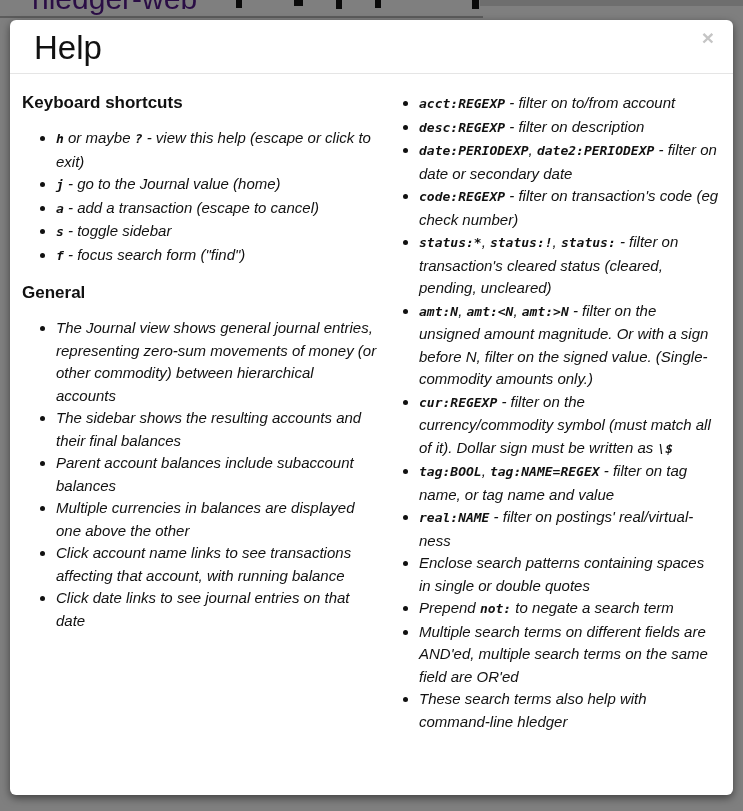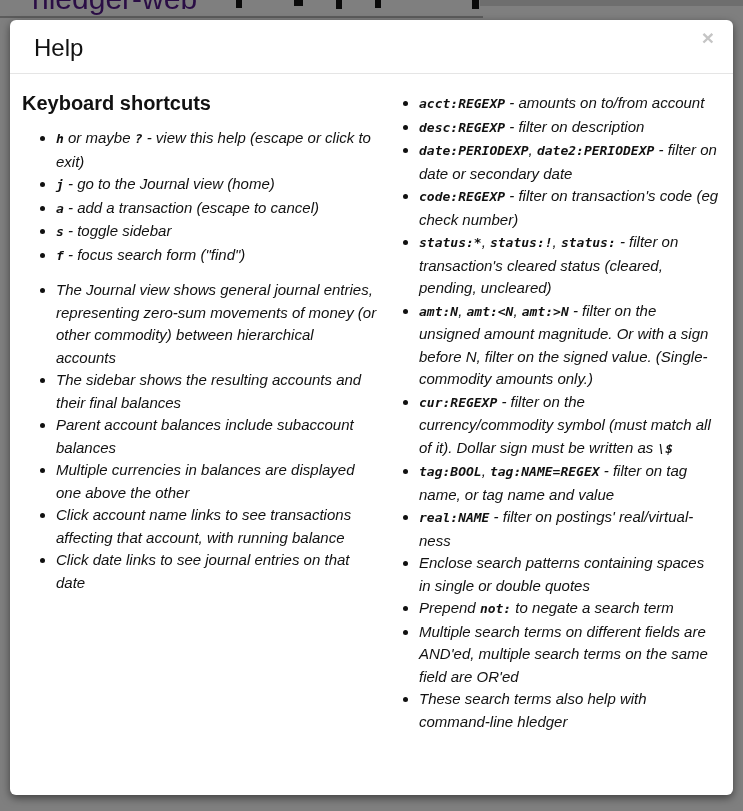--- a/index.html
+++ b/index.html
@@ -33,31 +33,31 @@
   
   .backdrop{position:absolute;inset:0;background:rgba(0,0,0,0.5);}
   
   .modal{
     position:absolute;top:20px;left:10px;width:723px;height:775px;
     background:#ffffff;border-radius:6px;
     box-shadow:0 3px 9px rgba(0,0,0,0.5);
     box-sizing:border-box;
   }
   .modal-header{position:relative;padding:13px 24px 11px;border-bottom:1px solid var(--c-border);}
-  .modal-title{font-size:24px;line-height:29px;font-weight:400;color:var(--c-text);}
+  .modal-title{font-size:33px;line-height:29px;font-weight:400;color:var(--c-text);}
   .close-btn{
     position:absolute;top:7px;right:19px;
     background:none;border:0;padding:0;cursor:pointer;
     font-family:"Liberation Sans","DejaVu Sans",sans-serif;
     font-size:21px;font-weight:700;line-height:1;color:var(--c-close);
   }
   .modal-body{display:flex;align-items:flex-start;padding:18px 14px 20px 12px;box-sizing:border-box;}
   .col-left{flex:0 0 363px;width:363px;padding-right:8px;box-sizing:border-box;}
   .col-right{flex:1;min-width:0;}
-  .section-heading{font-size:20px;line-height:22px;font-weight:700;color:var(--c-text);margin:15px 0 13px;}
+  .section-heading{font-size:17px;line-height:22px;font-weight:700;color:var(--c-text);margin:15px 0 13px;}
   .hcol > .section-heading:first-child{margin-top:0;}
   .help-list{margin:0 0 12px;padding-left:34px;list-style:disc;}
   .help-list li{font-size:15px;line-height:22.5px;color:var(--c-text);font-style:italic;}
   .help-list code{
     font-family:"DejaVu Sans Mono","Liberation Mono",monospace;
     font-weight:700;font-size:13px;color:var(--c-text);
   }
 </style>
 </head>
 <body>
@@ -78,37 +78,38 @@
 <div class="modal">
   <div class="modal-header">
     <button class="close-btn">×</button>
     <div class="modal-title">Help</div>
   </div>
   <div class="modal-body">
     <div class="hcol col-left">
         <h4 class="section-heading">Keyboard shortcuts</h4>
         <ul class="help-list">
           <li><code>h</code><span> or maybe </span><code>?</code><span> - view this help (escape or click to exit)</span></li>
-          <li><code>j</code><span> - go to the Journal view (home)</span></li>
+          <li><code>j</code><span> - go to the Journal value (home)</span></li>
           <li><code>a</code><span> - add a transaction (escape to cancel)</span></li>
           <li><code>s</code><span> - toggle sidebar</span></li>
           <li><code>f</code><span> - focus search form ("find")</span></li>
         </ul>
+        <h4 class="section-heading">General</h4>
         <ul class="help-list">
           <li><span>The Journal view shows general journal entries, representing zero-sum movements of money (or other commodity) between hierarchical accounts</span></li>
           <li><span>The sidebar shows the resulting accounts and their final balances</span></li>
           <li><span>Parent account balances include subaccount balances</span></li>
           <li><span>Multiple currencies in balances are displayed one above the other</span></li>
           <li><span>Click account name links to see transactions affecting that account, with running balance</span></li>
           <li><span>Click date links to see journal entries on that date</span></li>
         </ul>
       </div>
     <div class="hcol col-right">
         <ul class="help-list">
-          <li><code>acct:REGEXP</code><span> - amounts on to/from account</span></li>
+          <li><code>acct:REGEXP</code><span> - filter on to/from account</span></li>
           <li><code>desc:REGEXP</code><span> - filter on description</span></li>
           <li><code>date:PERIODEXP</code><span>, </span><code>date2:PERIODEXP</code><span> - filter on date or secondary date</span></li>
           <li><code>code:REGEXP</code><span> - filter on transaction's code (eg check number)</span></li>
           <li><code>status:*</code><span>, </span><code>status:!</code><span>, </span><code>status:</code><span> - filter on transaction's cleared status (cleared, pending, uncleared)</span></li>
           <li><code>amt:N</code><span>, </span><code>amt:&lt;N</code><span>, </span><code>amt:&gt;N</code><span> - filter on the unsigned amount magnitude. Or with a sign before N, filter on the signed value. (Single-commodity amounts only.)</span></li>
           <li><code>cur:REGEXP</code><span> - filter on the currency/commodity symbol (must match all of it). Dollar sign must be written as </span><code>\$</code></li>
           <li><code>tag:BOOL</code><span>, </span><code>tag:NAME=REGEX</code><span> - filter on tag name, or tag name and value</span></li>
           <li><code>real:NAME</code><span> - filter on postings' real/virtual-ness</span></li>
           <li><span>Enclose search patterns containing spaces in single or double quotes</span></li>
           <li><span>Prepend </span><code>not:</code><span> to negate a search term</span></li>

